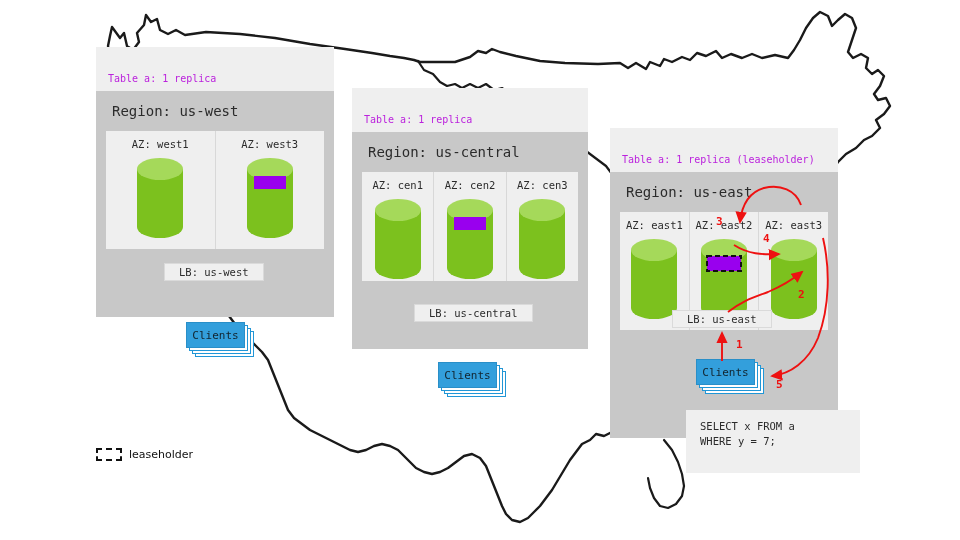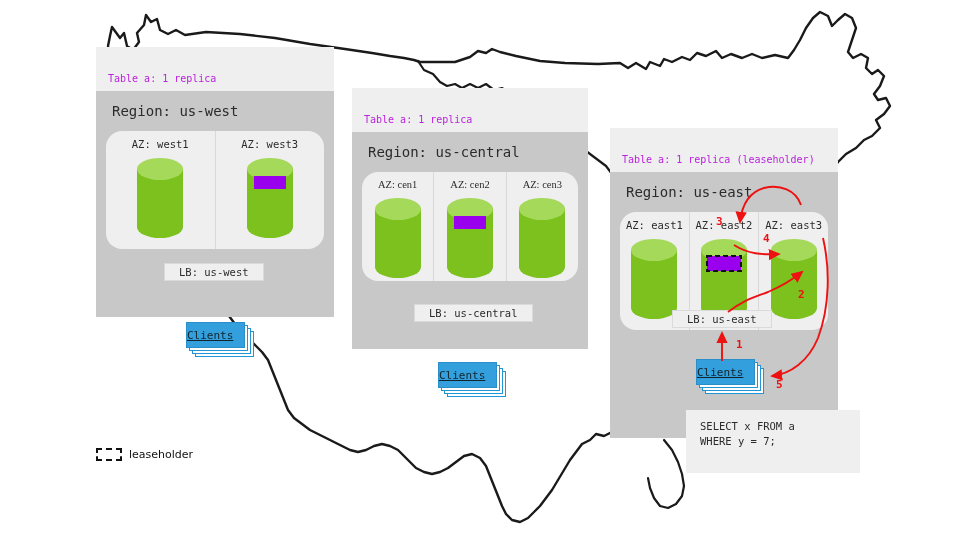--- a/index.html
+++ b/index.html
@@ -18,43 +18,43 @@
   .card-header{
     background:#efefef;color:#bb22dd;
     font-size:10px;letter-spacing:0px;
     padding:26px 12px 7px 12px;white-space:nowrap;
   }
   .card-body{background:#c8c8c8;padding:0 10px 10px 10px;}
   .region-title{
     color:#2b2b2b;font-size:14px;padding:12px 4px 12px 6px;white-space:nowrap;
   }
   .az-strip{
-    background:#efefef;display:flex;position:relative;border-radius:16px;
+    background:#efefef;display:flex;position:relative;
   }
   .az-cell{
     flex:1;position:relative;padding:7px 0 12px 0;text-align:center;
     box-sizing:border-box;
   }
   .az-cell + .az-cell{border-left:1px solid #d8d8d8;}
   .az-label{font-size:10.5px;color:#2b2b2b;white-space:nowrap;display:block;margin-bottom:7px;}
   .cyl-wrap{position:relative;display:inline-block;}
   .lb-box{
     background:#efefef;border:1px solid #dadada;
     font-size:10.5px;color:#2b2b2b;text-align:center;
     padding:2px 14px;white-space:nowrap;
     position:absolute;z-index:6;
   }
   .clients{
     position:absolute;z-index:6;
   }
   .clients .stack{position:absolute;box-sizing:border-box;background:#ffffff;border:1.5px solid #2196d6;}
   .clients .front{
     position:relative;background:#339fdc;border:1px solid #2a8fc8;
-    color:#12242e;font-size:11px;text-align:left;
-    padding:7px 12px;white-space:nowrap;box-sizing:border-box;text-decoration:underline;
+    color:#12242e;font-size:11px;text-align:center;
+    padding:7px 12px;white-space:nowrap;box-sizing:border-box;
   }
   .sql-box{
     position:absolute;background:#efefef;color:#2b2b2b;
     font-size:10.5px;line-height:1.45;padding:9px 14px 24px 14px;
     white-space:pre;z-index:4;
   }
 
   
   #arrows{position:absolute;left:0;top:0;width:960px;height:540px;z-index:7;pointer-events:none;}
   .step-num{
@@ -156,21 +156,21 @@
       <div class="stack" style="left:3px;top:3px;width:59px;height:26px;"></div>
       <div class="front" style="width:59px;height:26px;padding:6px 0;">Clients</div>
     </div>
   </div>
 
   <div class="region-card" style="left:352px;top:88px;width:236px;">
     <div class="card-header">Table a: 1 replica</div>
     <div class="card-body">
       <div class="region-title">Region: us-central</div>
 
-      <div class="az-strip" style="height:109px;font-family:Liberation Serif, serif;">
+      <div class="az-strip" style="height:109px;">
         <div class="az-cell">
           <span class="az-label">AZ: cen1</span>
           <span class="cyl-wrap">
             <svg width="52" height="82" viewBox="0 0 52 82">
               <path d="M3,12 L3,70 A23,11 0 0 0 49,70 L49,12 Z" fill="#7cc11e"></path>
               <ellipse cx="26" cy="12" rx="23" ry="11" fill="#a5d95a"></ellipse>
             </svg>
           </span>
         </div>
         <div class="az-cell">

